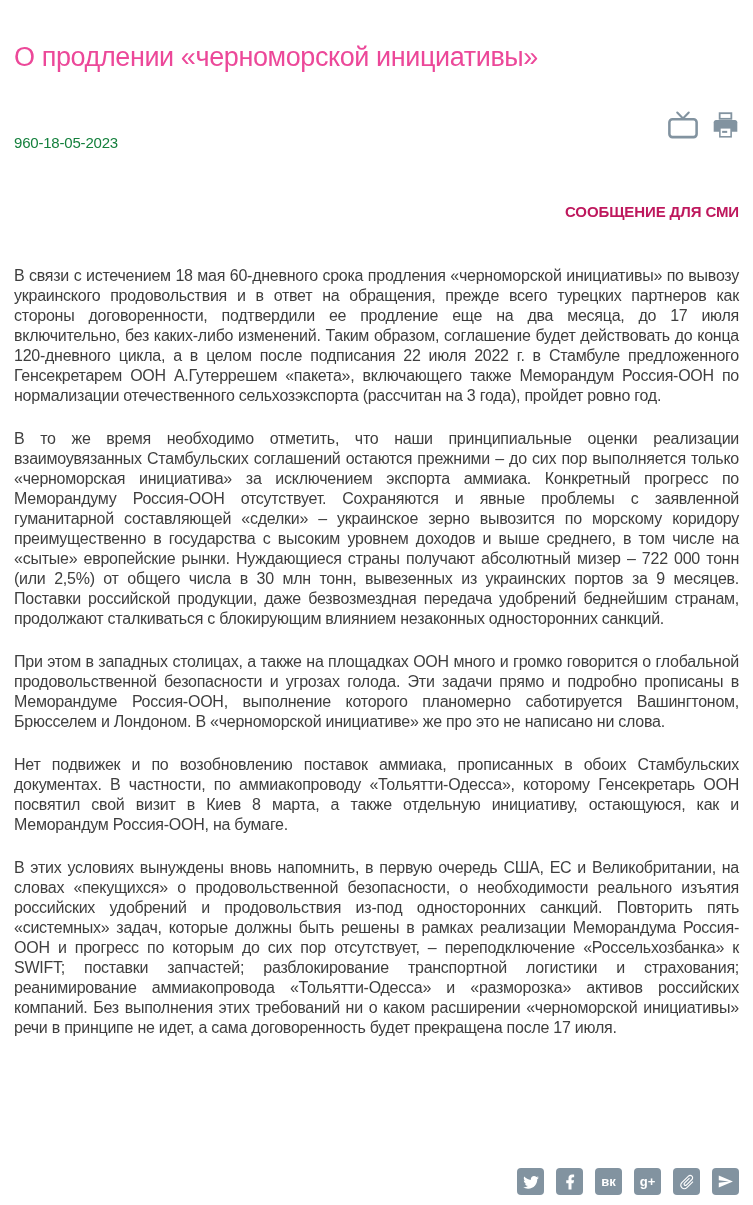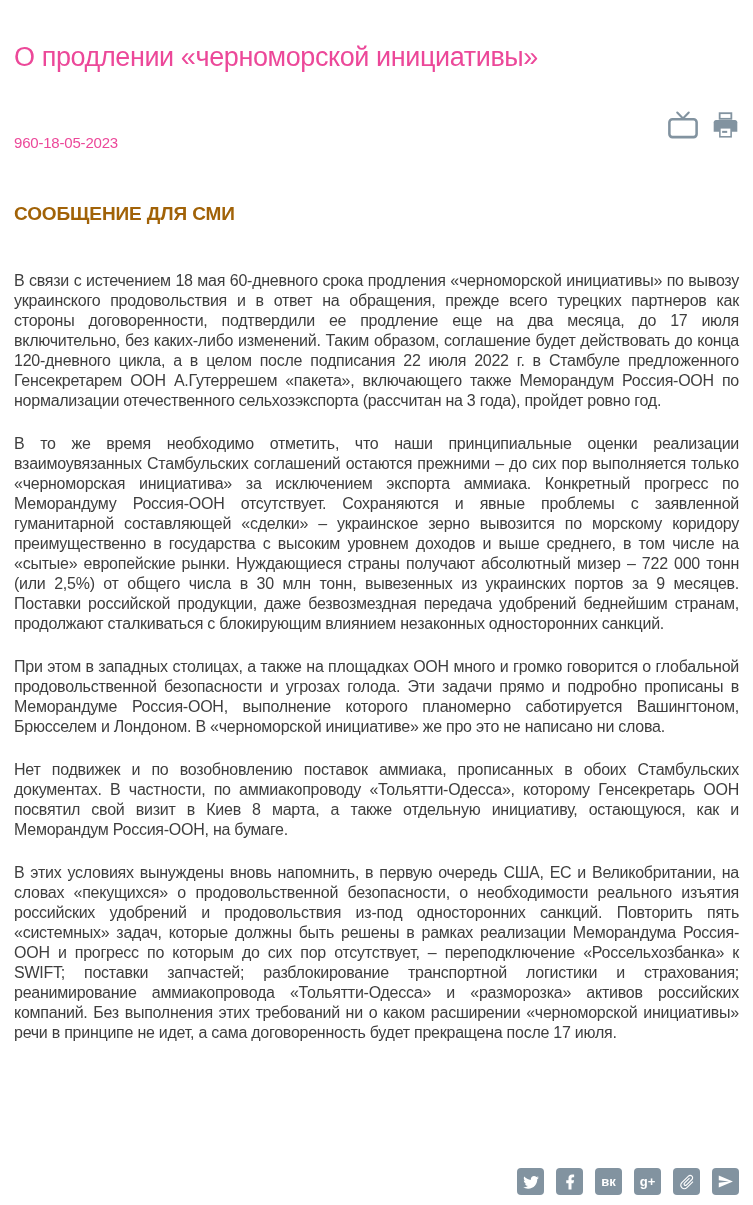--- a/index.html
+++ b/index.html
@@ -24,28 +24,28 @@
   .title{
     margin-top:12px;
     font-size:27px;font-weight:400;color:#ec4899;
     letter-spacing:-0.4px;
   }
   .meta-row{
     margin-top:38px;
     display:flex;justify-content:space-between;align-items:flex-end;
     height:40px;
   }
-  .doc-number{font-size:15px;color:#ec4899;letter-spacing:-0.2px;}
+  .doc-number{font-size:15px;color:#15803d;letter-spacing:-0.2px;}
   .top-icons{display:flex;gap:14px;align-items:flex-start;align-self:flex-start;}
   .top-icons .ic{display:inline-flex;cursor:pointer;}
 
   .subheading{
     margin-top:52px;
-    text-align:left;
-    font-size:19px;font-weight:700;color:#a16207;
+    text-align:right;
+    font-size:15px;font-weight:700;color:#be185d;
     letter-spacing:-0.1px;
   }
 
   .article{margin-top:46px;}
   .article p{
     font-size:16px;line-height:20px;
     letter-spacing:-0.25px;
     text-align:justify;
     color:var(--text-color);
     margin-bottom:23px;

